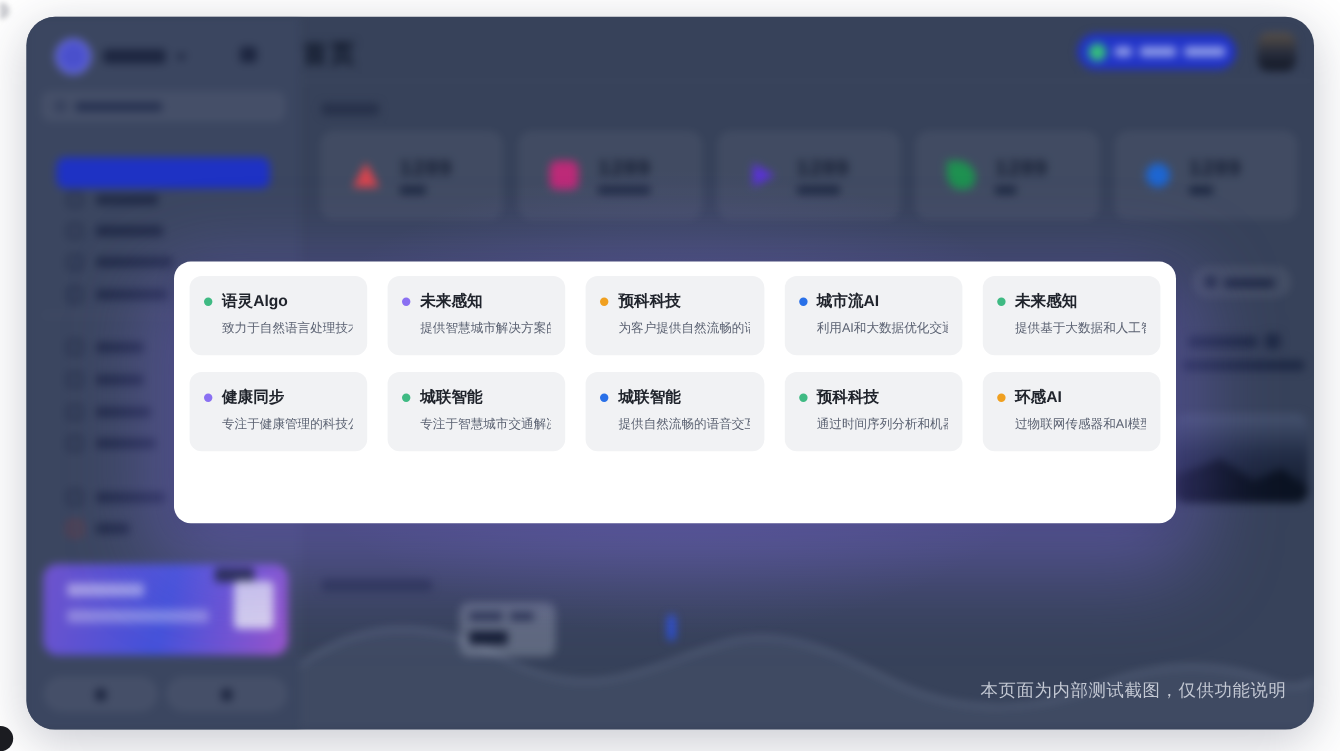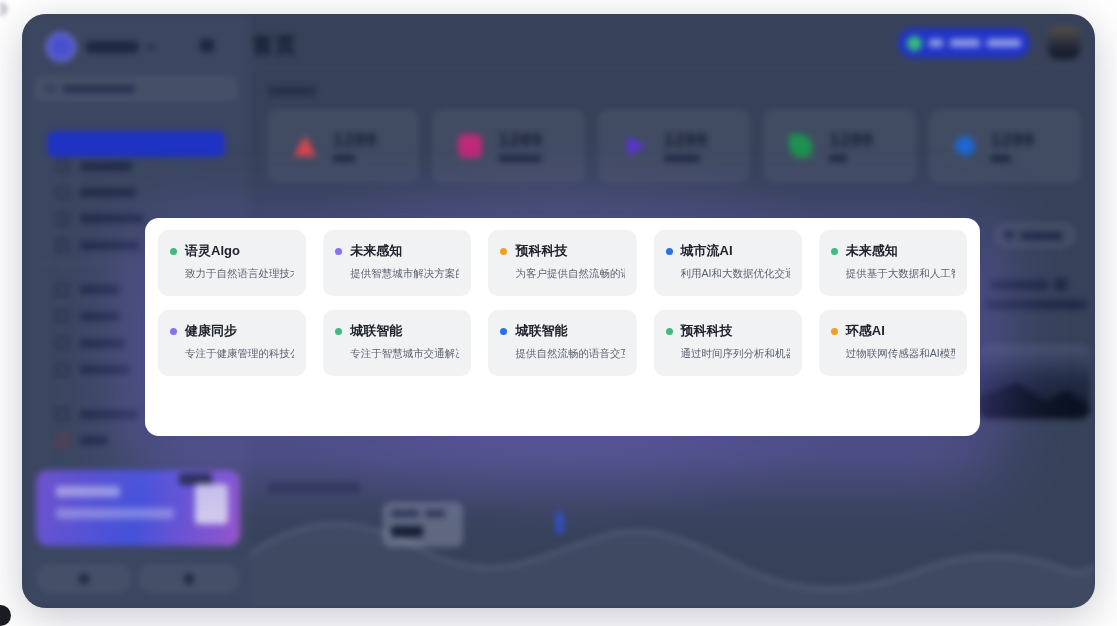--- a/index.html
+++ b/index.html
@@ -254,20 +254,21 @@
     </svg>
     <div class="chart-tooltip">
       <div class="r1"></div>
       <div class="r2"></div>
       <div class="v"></div>
     </div>
     <div class="chart-marker"></div>
   </div>
 
   <div class="glow"></div>
+  <div class="footer-note">本页面为内部测试截图，仅供功能说明</div>
 
   <div class="modal">
     <div class="tool-grid">
       <div class="tool-card">
         <div class="tool-top">
             <div class="tool-dot" style="background: rgb(63, 186, 131);"></div>
             <div class="tool-name">语灵Algo</div>
           </div>
         <div class="tool-desc">致力于自然语言处理技术的...</div>
       </div>

